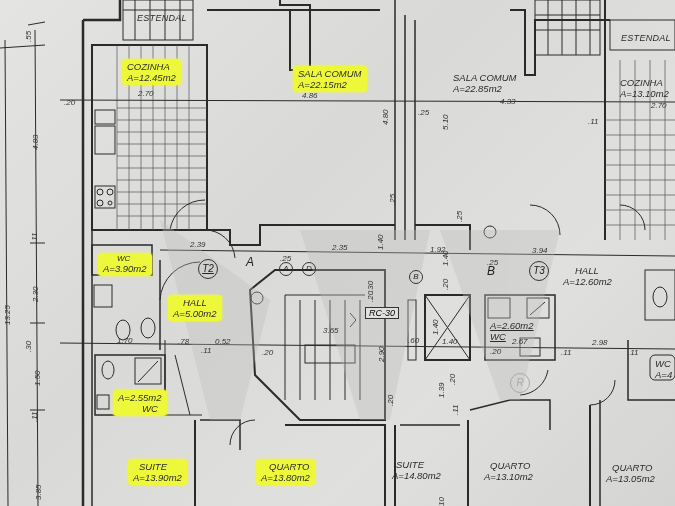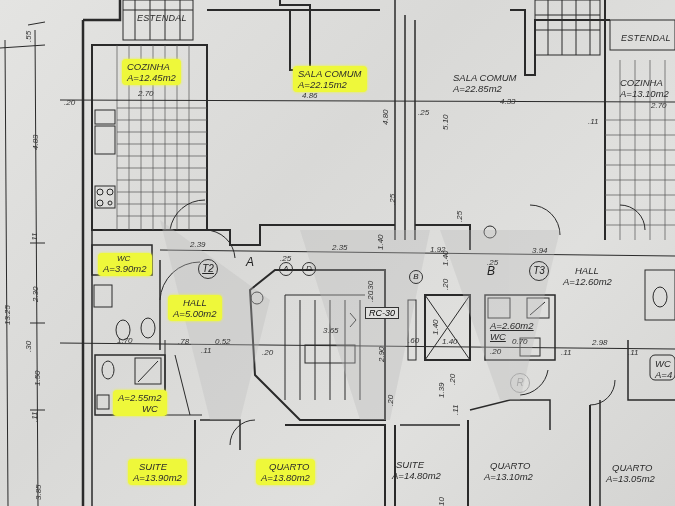--- a/index.html
+++ b/index.html
@@ -271,21 +271,21 @@
   <div class="dim" style="left:280px;top:254px;">.25</div>
   <div class="dim" style="left:487px;top:258px;">.25</div>
   <div class="dim" style="left:178px;top:337px;">.78</div>
   <div class="dim" style="left:215px;top:337px;">0.52</div>
   <div class="dim" style="left:201px;top:346px;">.11</div>
   <div class="dim" style="left:117px;top:336px;">1.70</div>
   <div class="dim" style="left:262px;top:348px;">.20</div>
   <div class="dim" style="left:323px;top:326px;">3.65</div>
   <div class="dim" style="left:408px;top:336px;">.60</div>
   <div class="dim" style="left:442px;top:337px;">1.40</div>
-  <div class="dim" style="left:512px;top:337px;">0.70</div>
+  <div class="dim" style="left:512px;top:337px;">2.67</div>
   <div class="dim" style="left:490px;top:347px;">.20</div>
   <div class="dim" style="left:561px;top:348px;">.11</div>
   <div class="dim" style="left:592px;top:338px;">2.98</div>
   <div class="dim" style="left:628px;top:348px;">.11</div>
 
   <div class="dim v" style="left:24px;top:42px;">.55</div>
   <div class="dim v" style="left:31px;top:150px;">4.83</div>
   <div class="dim v" style="left:30px;top:243px;">.11</div>
   <div class="dim v" style="left:31px;top:302px;">2.30</div>
   <div class="dim v" style="left:24px;top:352px;">.30</div>

